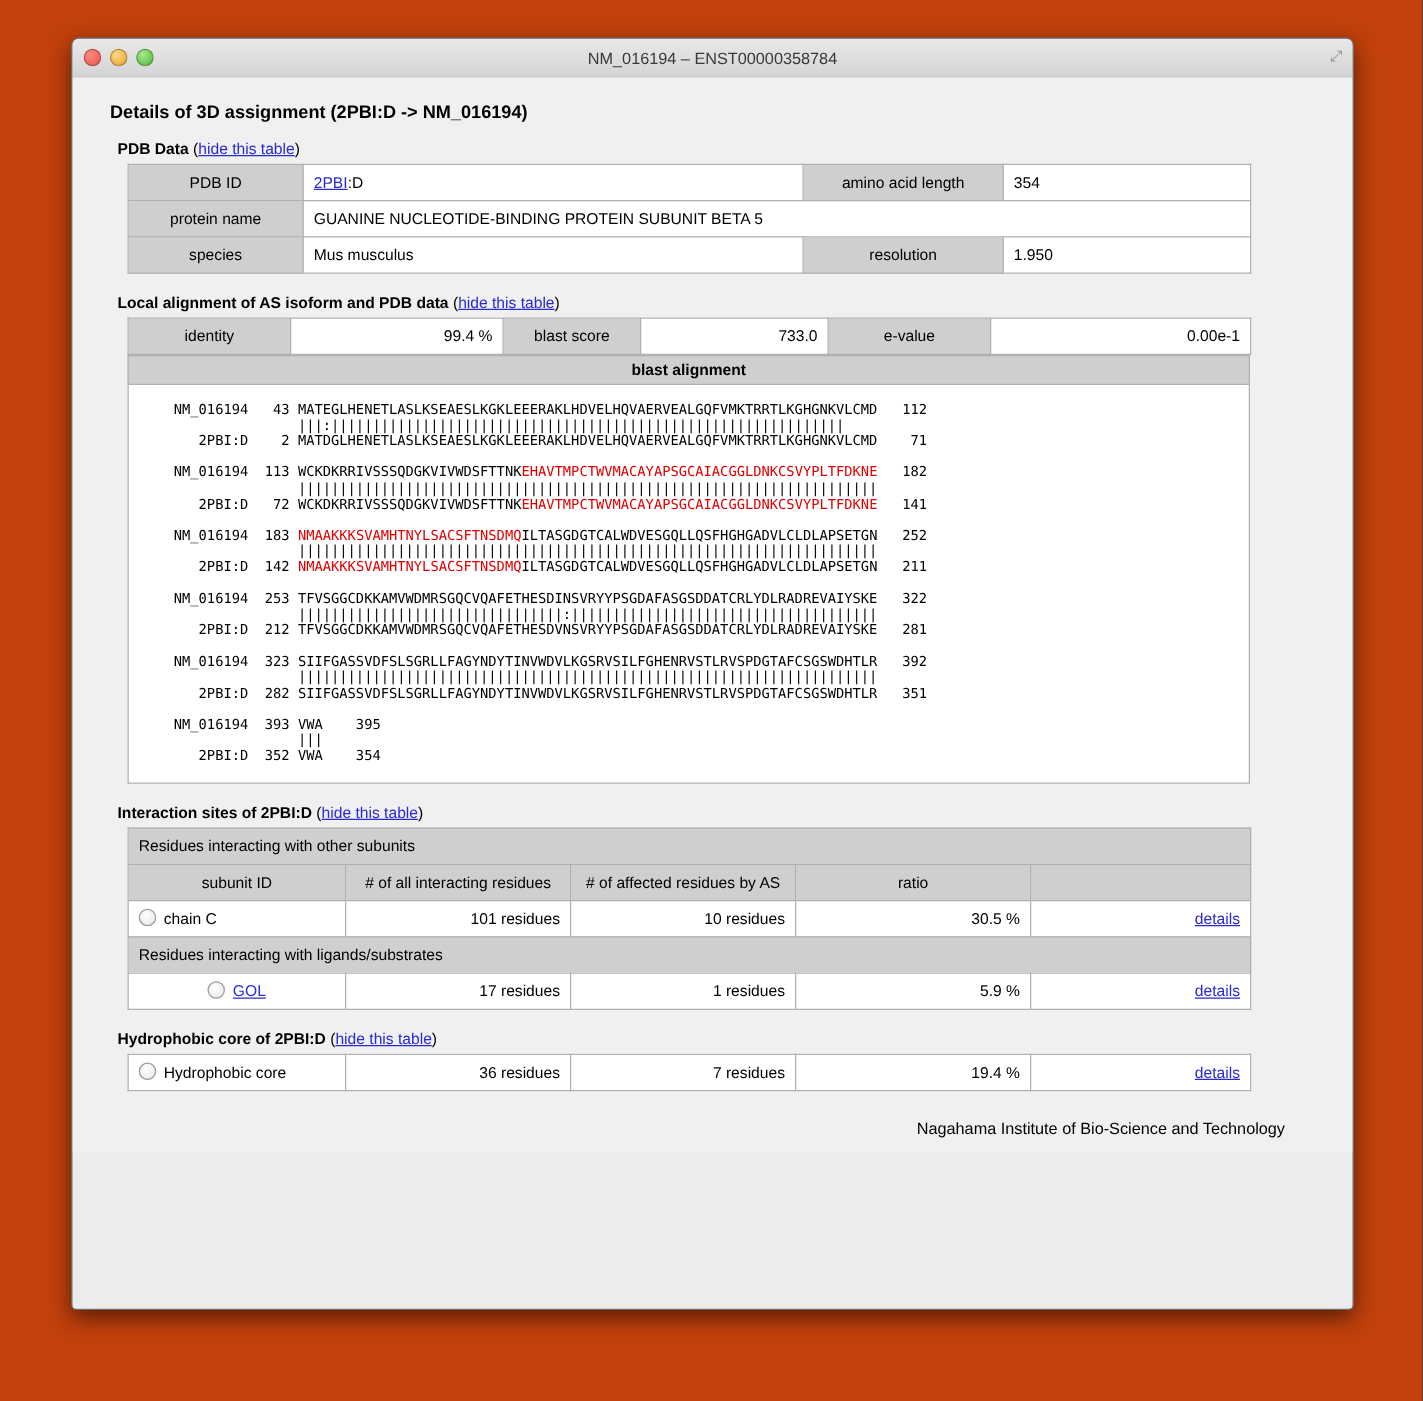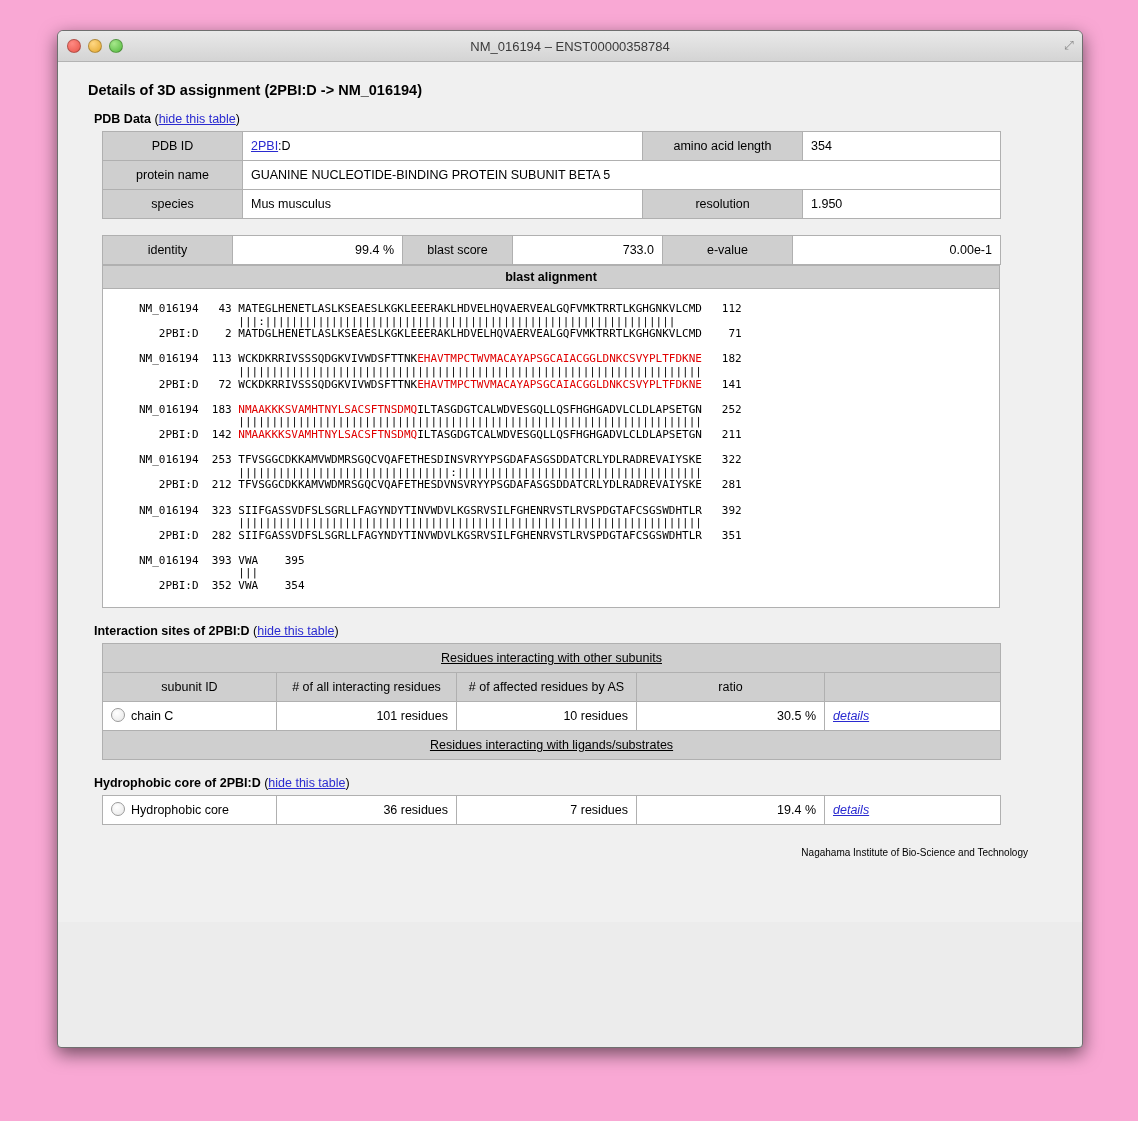--- a/index.html
+++ b/index.html
@@ -8,21 +8,21 @@
     background: #000000;
     width: 1138px;
     height: 1121px;
     overflow: hidden;
     font-family: "Liberation Sans", sans-serif;
   }
   #screen {
     position: relative;
     width: 1138px;
     height: 1121px;
-    background: #f9a8d4;
+    background: #c2410c;
   }
   .window {
     position: absolute;
     left: 57px;
     top: 30px;
     width: 1024px;
     height: 1016px;
     background: #ececec;
     border: 1px solid #6f6f6f;
     border-radius: 6px 6px 4px 4px;
@@ -115,27 +115,25 @@
     vertical-align: middle;
     height: 20px;
   }
   .hdr {
     background: #cfcfcf;
     text-align: center;
     font-weight: normal;
   }
   .hdr-b {
     background: #cfcfcf;
-    text-align: center;
     font-weight: bold;
-    text-decoration: underline;
   }
   .cell-left { text-align: left; background: #fff; }
   .cell-right { text-align: right; background: #fff; }
-  .cell-center { text-align: left; background: #fff; font-style: italic; }
+  .cell-center { text-align: right; background: #fff; }
   a.link {
     color: #2a2ad0;
     text-decoration: underline;
     cursor: pointer;
   }
   .blast-box {
     width: 898px;
     margin: 0 0 16px 22px;
     border: 1px solid #b0b0b0;
     border-top: none;
@@ -169,21 +167,21 @@
     display: inline-block;
     width: 12px; height: 12px;
     border-radius: 50%;
     border: 1px solid #9a9a9a;
     background: radial-gradient(circle at 40% 35%, #ffffff, #e6e6e6);
     vertical-align: -2px;
     margin-right: 6px;
   }
   .footer {
     text-align: right;
-    font-size: 10px;
+    font-size: 13px;
     color: #000;
     margin: 22px 32px 0 0;
   }
 </style>
 </head>
 <body>
 
 <div id="screen">
   <div class="window">
 
@@ -227,20 +225,24 @@
             </tr>
             <tr>
               <td class="hdr">species</td>
               <td class="cell-left">Mus musculus</td>
               <td class="hdr">resolution</td>
               <td class="cell-left">1.950</td>
             </tr>
           </tbody>
         </table>
 
+        <div class="section-label">
+          <span>Local alignment of AS isoform and PDB data</span>
+          <span class="hide-link">(<a class="link">hide this table</a>)</span>
+        </div>
 
         <table class="grid" style="margin-bottom:0">
           <colgroup>
               <col style="width:130px">
               <col style="width:170px">
               <col style="width:110px">
               <col style="width:150px">
               <col style="width:130px">
               <col style="width:208px">
             </colgroup>
@@ -310,20 +312,27 @@
             <tr>
               <td class="cell-left"><span class="radio"></span><span>chain C</span></td>
               <td class="cell-right">101 residues</td>
               <td class="cell-right">10 residues</td>
               <td class="cell-right">30.5 %</td>
               <td class="cell-center"><a class="link">details</a></td>
             </tr>
             <tr>
               <td class="hdr-b" colspan="5">Residues interacting with ligands/substrates</td>
             </tr>
+            <tr>
+              <td class="cell-left" style="text-align:center"><span class="radio"></span><a class="link">GOL</a></td>
+              <td class="cell-right">17 residues</td>
+              <td class="cell-right">1 residues</td>
+              <td class="cell-right">5.9 %</td>
+              <td class="cell-center"><a class="link">details</a></td>
+            </tr>
           </tbody>
         </table>
 
         <div class="section-label">
           <span>Hydrophobic core of 2PBI:D</span>
           <span class="hide-link">(<a class="link">hide this table</a>)</span>
         </div>
 
         <table class="grid">
           <colgroup>

